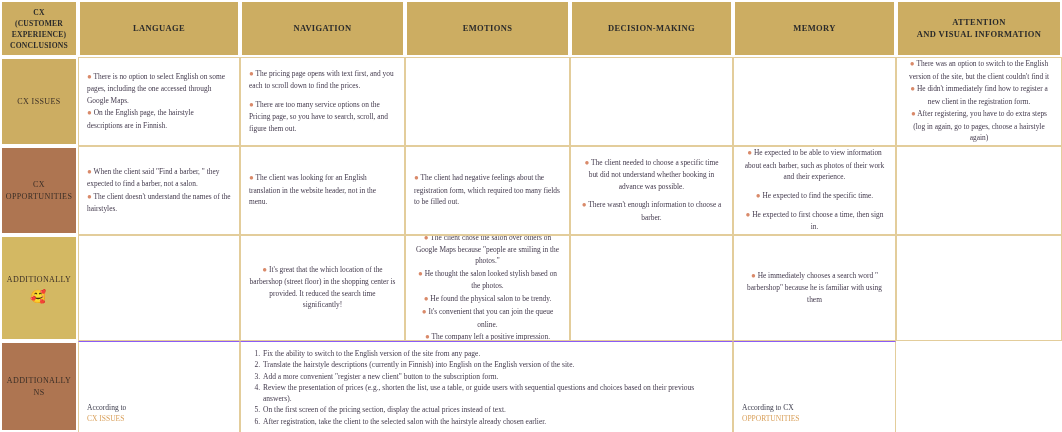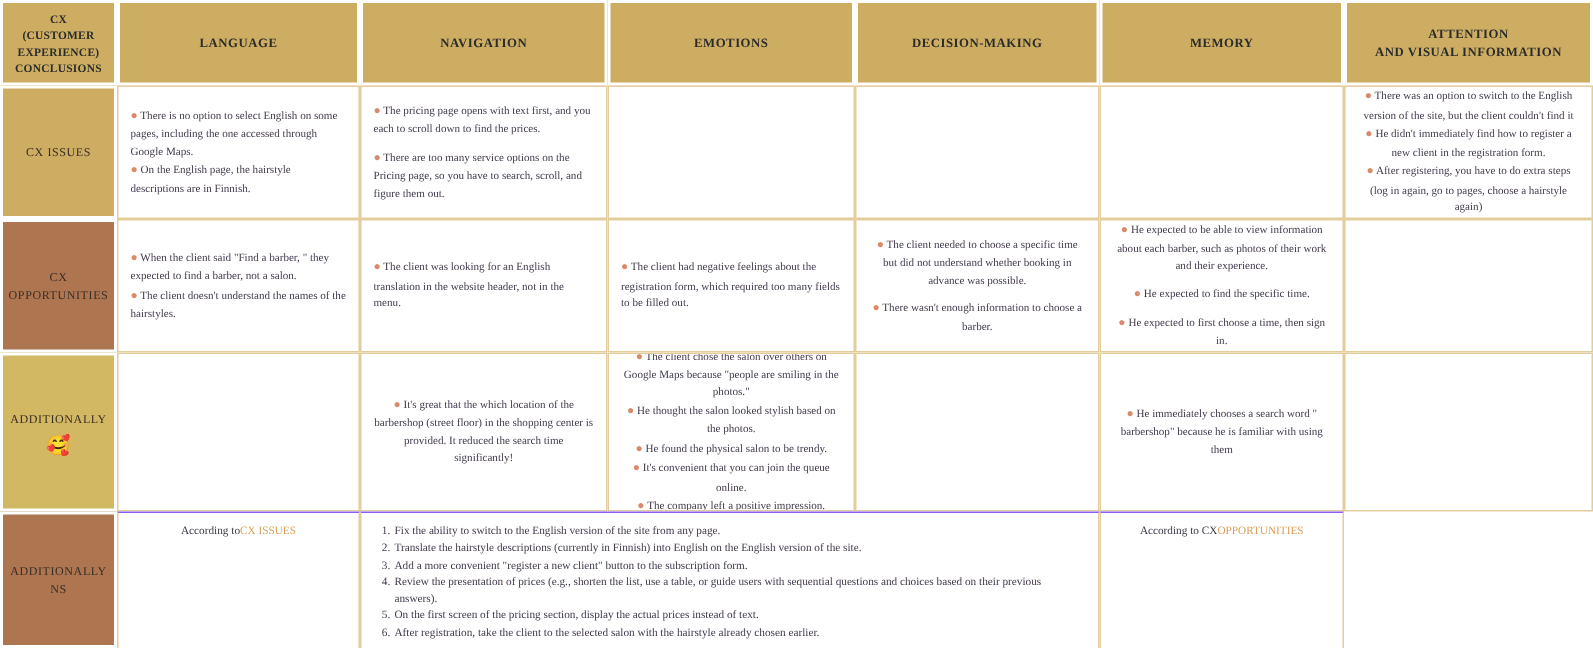--- a/index.html
+++ b/index.html
@@ -79,21 +79,21 @@
     border-top:1px solid #8b5cf6;
     border-left:1px solid #e3cd9b;
     border-right:1px solid #e3cd9b;
     border-bottom:none;
     padding:6px 8px 0 8px;
     font-size:7.5px;
     line-height:1.5;
     color:#433a4d;
   }
   .acc-label{
-    display:flex;flex-direction:row;justify-content:center;
+    display:flex;flex-direction:column;justify-content:flex-end;
     padding-bottom:8px;
     font-size:7.5px;
     line-height:1.5;
   }
   .acc-label .a1{color:#3a3a4a;}
   .acc-label .a2{color:#d9a05b;}
   ol.num{margin:0;padding-left:13px;}
   ol.num li{margin-bottom:0px;padding-left:1px;}
 </style>
 </head>

